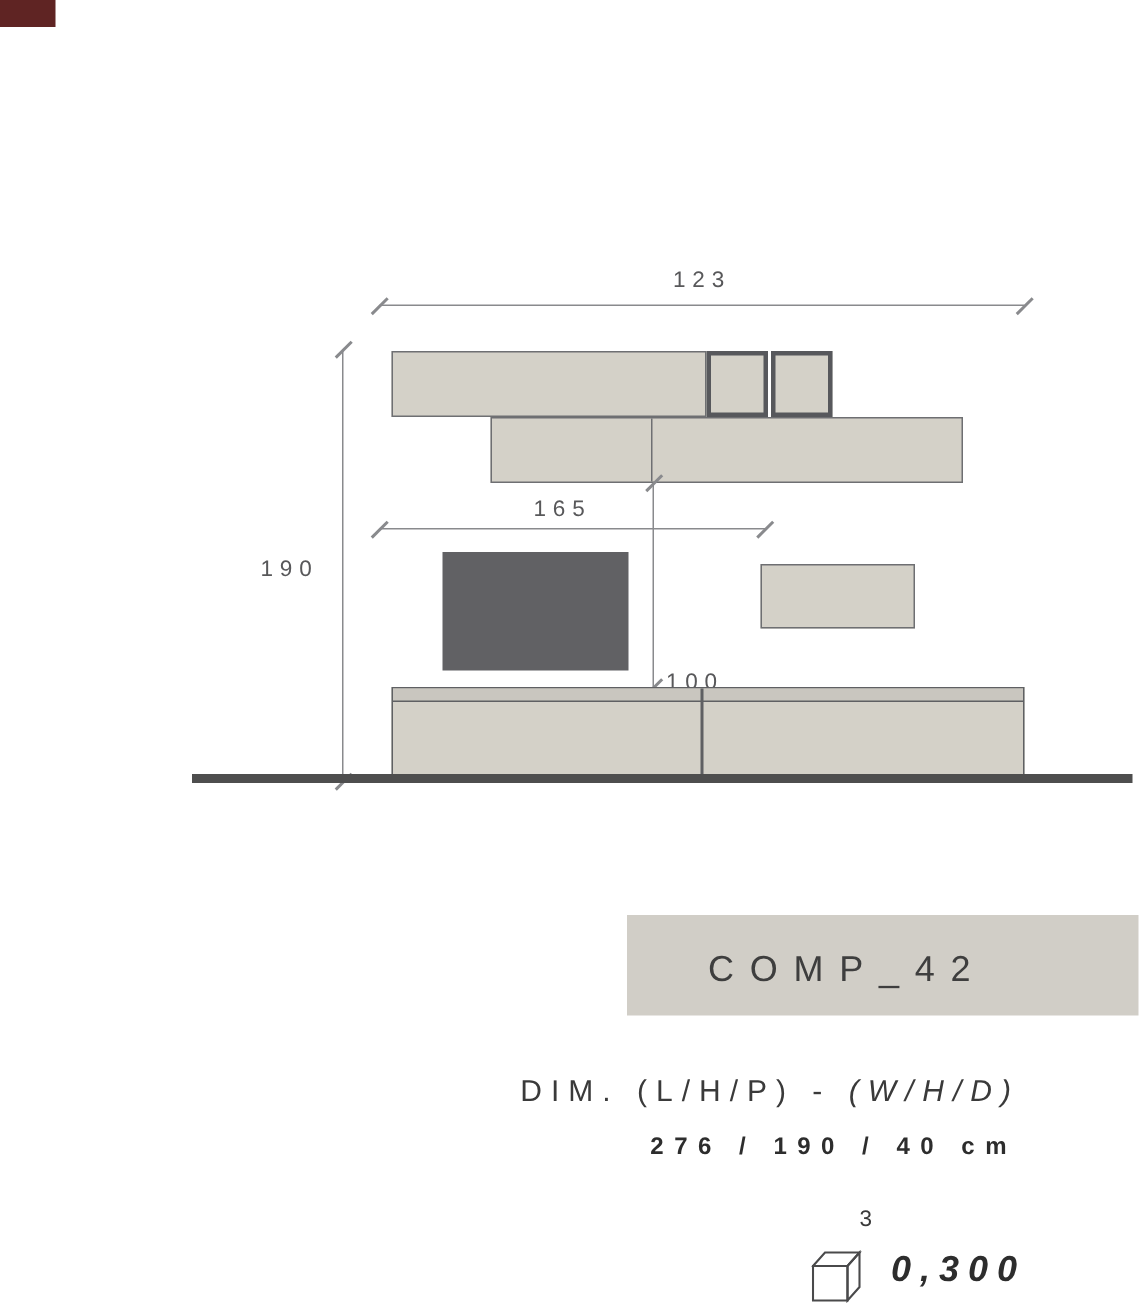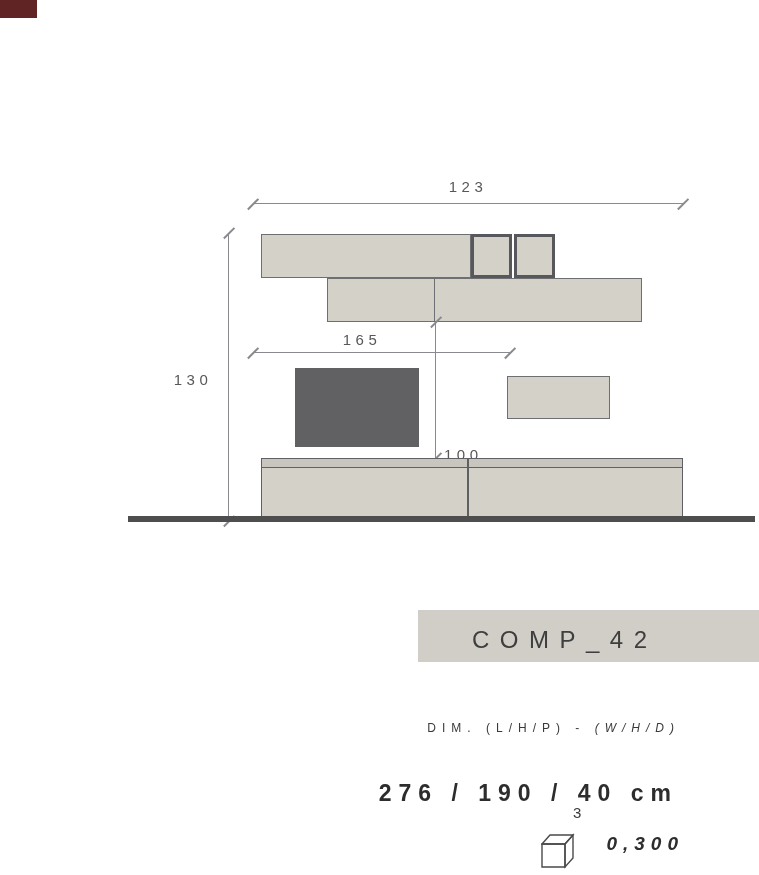--- a/index.html
+++ b/index.html
@@ -26,73 +26,73 @@
   }
   .dimlabel{
     font-size:15px;letter-spacing:4.5px;color:var(--dim-text);
     line-height:17px;white-space:nowrap;
   }
   
   .tv{background:var(--tv-fill);}
   .floor{background:var(--floor);}
   
   .comp-box{
-    left:418px;top:610px;width:341px;height:52px;background:var(--label-box-bg);
+    left:418px;top:610px;width:341px;height:67px;background:var(--label-box-bg);
     display:flex;align-items:center;
   }
   .comp-box span{
     margin-left:54px;padding-top:7px;font-size:24px;letter-spacing:10.5px;
     color:#3e3e3e;white-space:nowrap;
   }
   
   .dim-heading{
     left:279px;top:716px;width:401px;text-align:right;
-    font-size:12px;letter-spacing:6px;color:var(--text-dark);
+    font-size:20px;letter-spacing:6px;color:var(--text-dark);
     line-height:25px;white-space:nowrap;
   }
   .dim-heading .metric{font-style:italic;}
   .dim-value{
-    left:278px;top:780px;width:400px;text-align:right;
-    font-size:23px;font-weight:bold;letter-spacing:7px;color:var(--text-bold);
+    left:278px;top:752px;width:400px;text-align:right;
+    font-size:16px;font-weight:bold;letter-spacing:7px;color:var(--text-bold);
     line-height:26px;white-space:nowrap;
   }
   
   .cube{left:541px;top:827px;}
   .cube-exp{left:573px;top:804px;font-size:15px;color:var(--text-dark);letter-spacing:1px;}
   .vol-value{
     left:560px;top:833px;width:124px;text-align:right;
-    font-size:19px;font-weight:bold;font-style:italic;letter-spacing:6px;
+    font-size:24px;font-weight:bold;font-style:italic;letter-spacing:6px;
     color:var(--text-bold);white-space:nowrap;
   }
 </style>
 </head>
 <body>
 
 <div class="abs corner-tab"></div>
 
 <div class="abs" style="left:0;top:0;width:759px;height:560px;">
 
   <div class="abs dimlabel" style="left:408px;top:178px;width:120px;text-align:center;">123</div>
   <div class="abs dimline" style="left:253px;top:203px;width:430px;height:1px;"></div>
   <div class="abs tick" style="left:253px;top:203.5px;"></div>
   <div class="abs tick" style="left:683px;top:203.5px;"></div>
 
-  <div class="abs dimlabel" style="left:158px;top:371px;width:70px;text-align:center;">130</div>
+  <div class="abs dimlabel" style="left:158px;top:371px;width:70px;text-align:center;">190</div>
   <div class="abs dimline" style="left:228px;top:233px;width:1px;height:288px;"></div>
   <div class="abs tick" style="left:228.5px;top:233px;"></div>
   <div class="abs tick" style="left:228.5px;top:521px;"></div>
 
   <div class="abs unit" style="left:261px;top:234px;width:210px;height:44px;"></div>
   <div class="abs unit-thick" style="left:471px;top:234px;width:41px;height:44px;"></div>
   <div class="abs unit-thick" style="left:514px;top:234px;width:41px;height:44px;"></div>
 
   <div class="abs unit" style="left:327px;top:278px;width:315px;height:44px;"></div>
   <div class="abs" style="left:434px;top:279px;width:1.4px;height:42px;background:var(--unit-border);"></div>
 
-  <div class="abs dimlabel" style="left:302px;top:331px;width:120px;text-align:center;">165</div>
+  <div class="abs dimlabel" style="left:315px;top:331px;width:120px;text-align:center;">165</div>
   <div class="abs dimline" style="left:253px;top:352px;width:257px;height:1px;"></div>
   <div class="abs tick" style="left:253px;top:352.5px;"></div>
   <div class="abs tick" style="left:510px;top:352.5px;"></div>
 
   <div class="abs dimline" style="left:435px;top:322px;width:1px;height:136px;"></div>
   <div class="abs tick" style="left:435.5px;top:322px;"></div>
   <div class="abs tick" style="left:435.5px;top:458px;"></div>
   <div class="abs dimlabel" style="left:444px;top:398px;width:80px;text-align:left;margin-top:48px;">100</div>
 
   <div class="abs tv" style="left:295px;top:368px;width:124px;height:79px;"></div>

